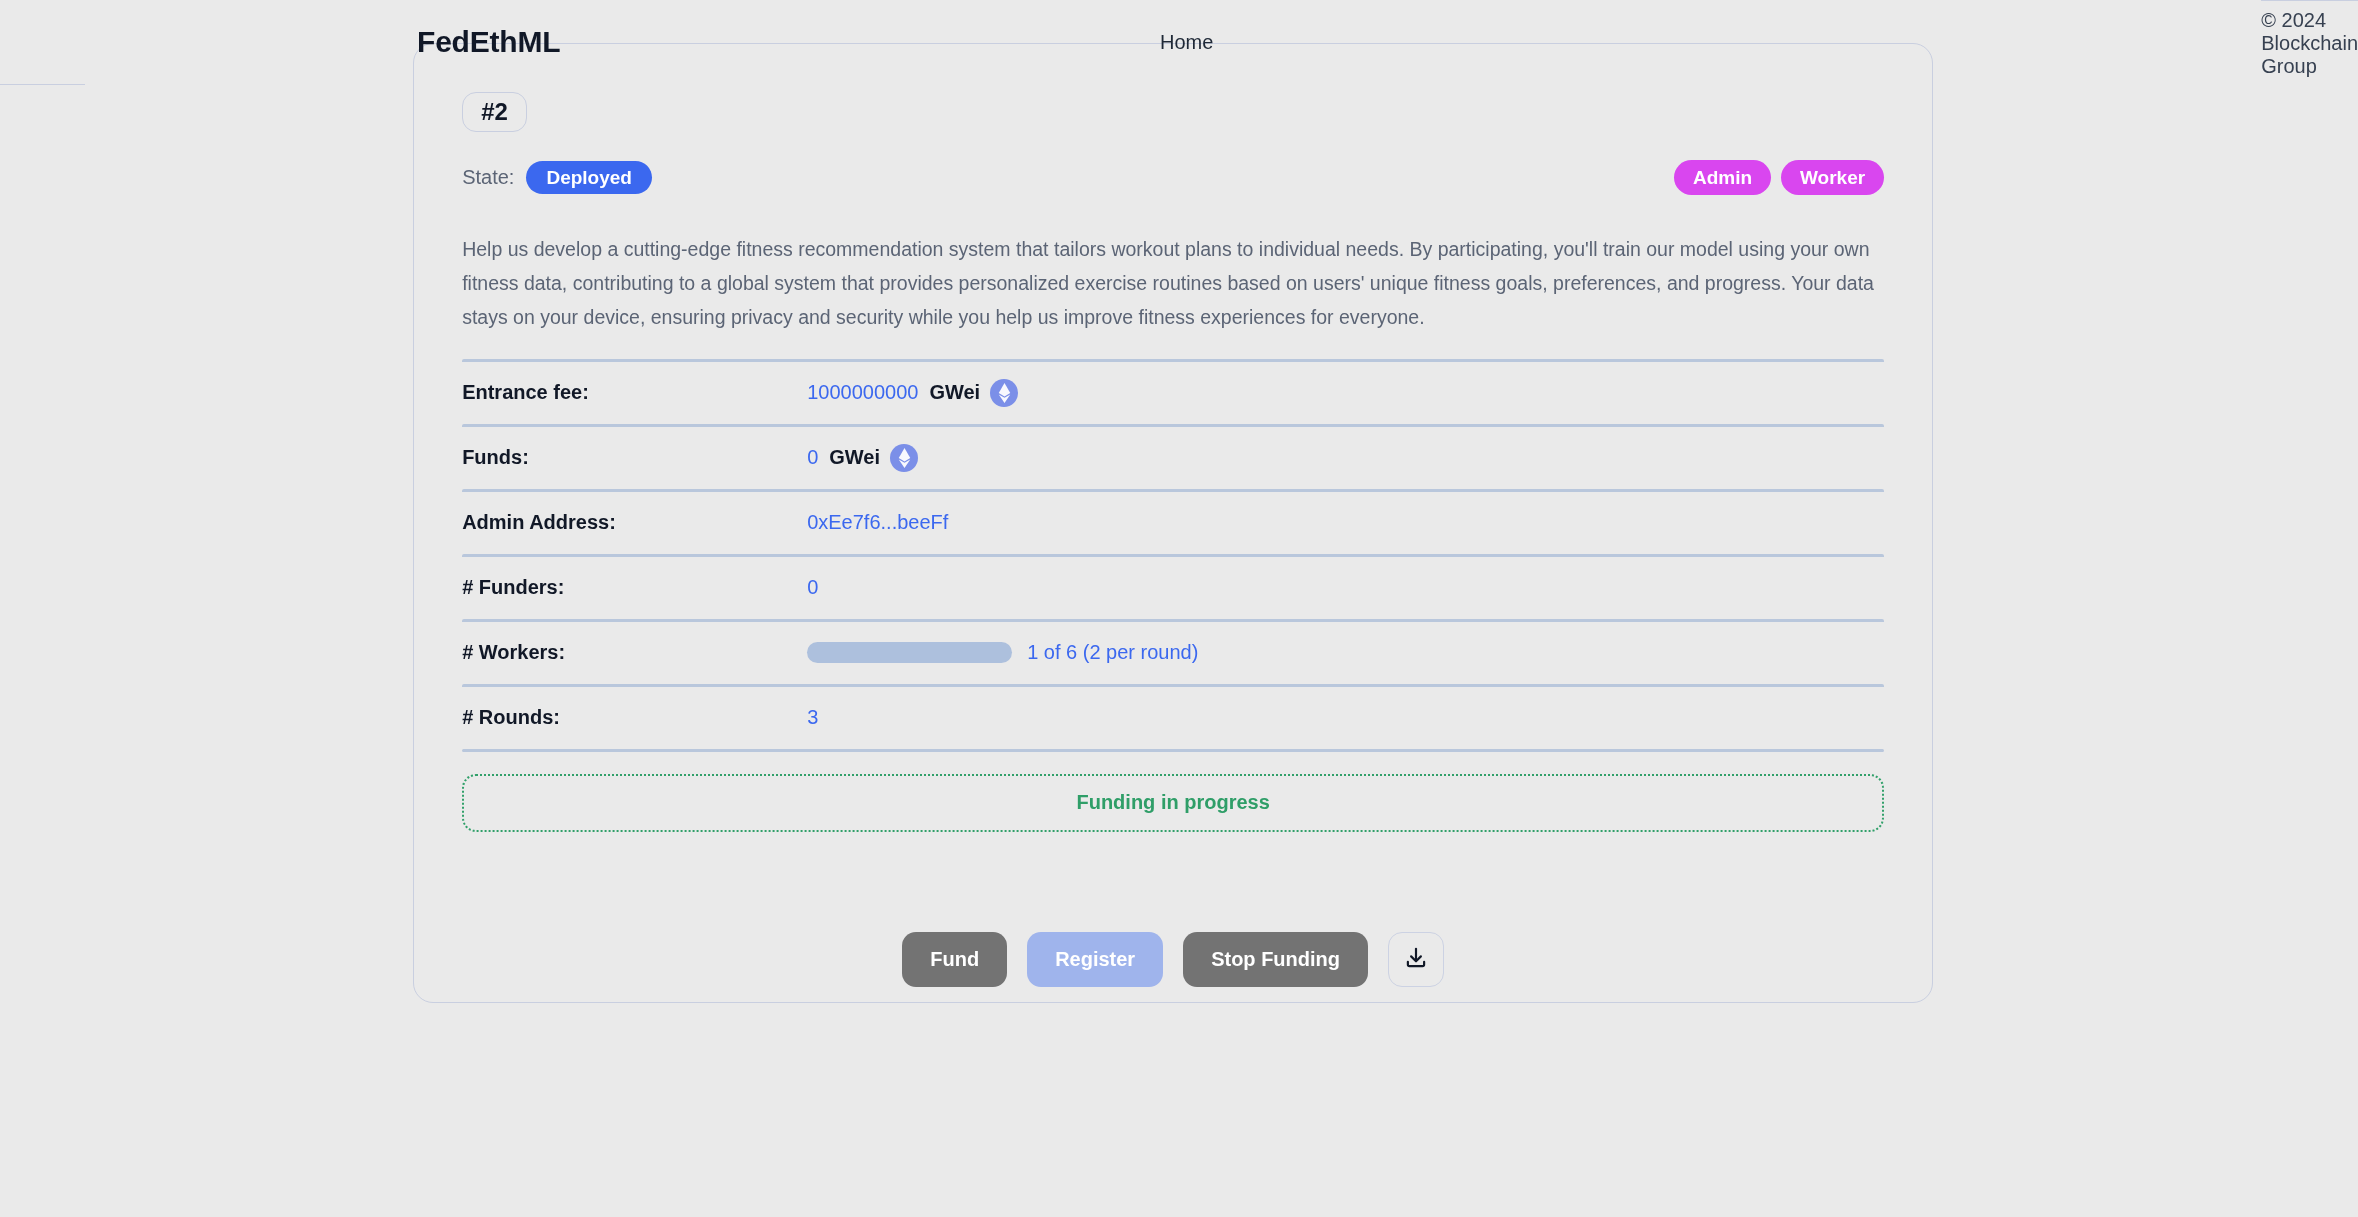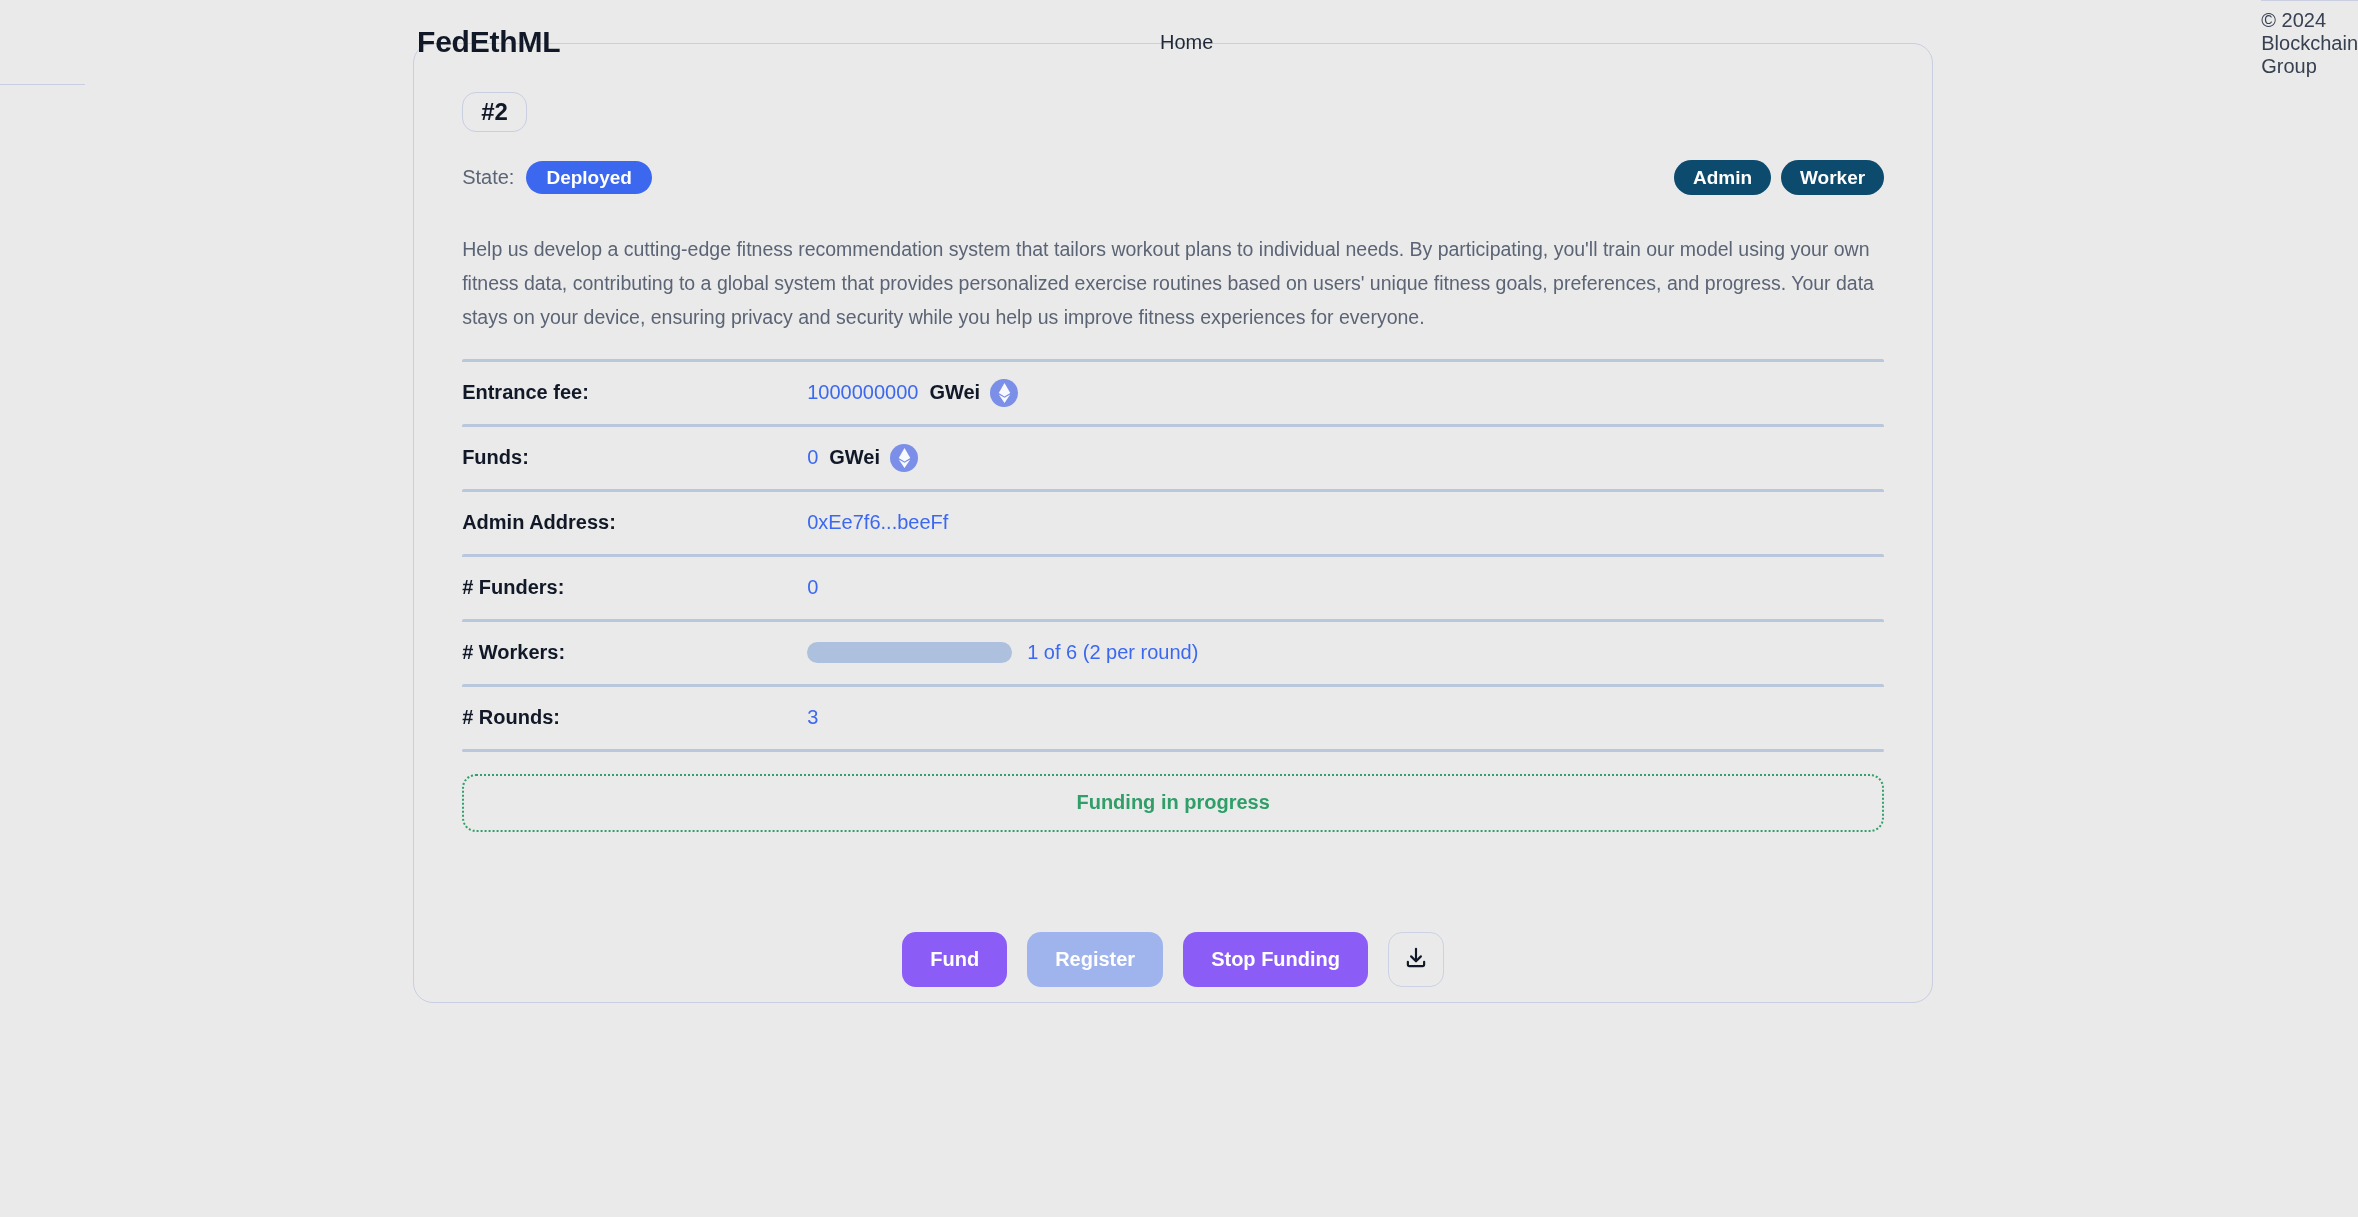--- a/index.html
+++ b/index.html
@@ -157,21 +157,21 @@
     line-height: 1;
   }
 
   .role-badges {
     margin-left: auto;
     display: flex;
     gap: 10px;
   }
 
   .role-badge {
-    background: #0c4a6e;
+    background: #d946ef;
     color: #ffffff;
     font-size: 19px;
     font-weight: 700;
     border-radius: 999px;
     padding: 8px 19px;
     line-height: 1;
     cursor: pointer;
   }
 
   .description {
@@ -275,21 +275,21 @@
 
   .btn {
     height: 55px;
     padding: 0 28px;
     border-radius: 14px;
     border: none;
     font-family: "Liberation Sans", sans-serif;
     font-size: 20px;
     font-weight: 700;
     color: #ffffff;
-    background: #8b5cf6;
+    background: #737373;
     cursor: pointer;
     display: flex;
     align-items: center;
     justify-content: center;
   }
 
   .btn.disabled {
     background: #9fb4ec;
     cursor: default;
   }

